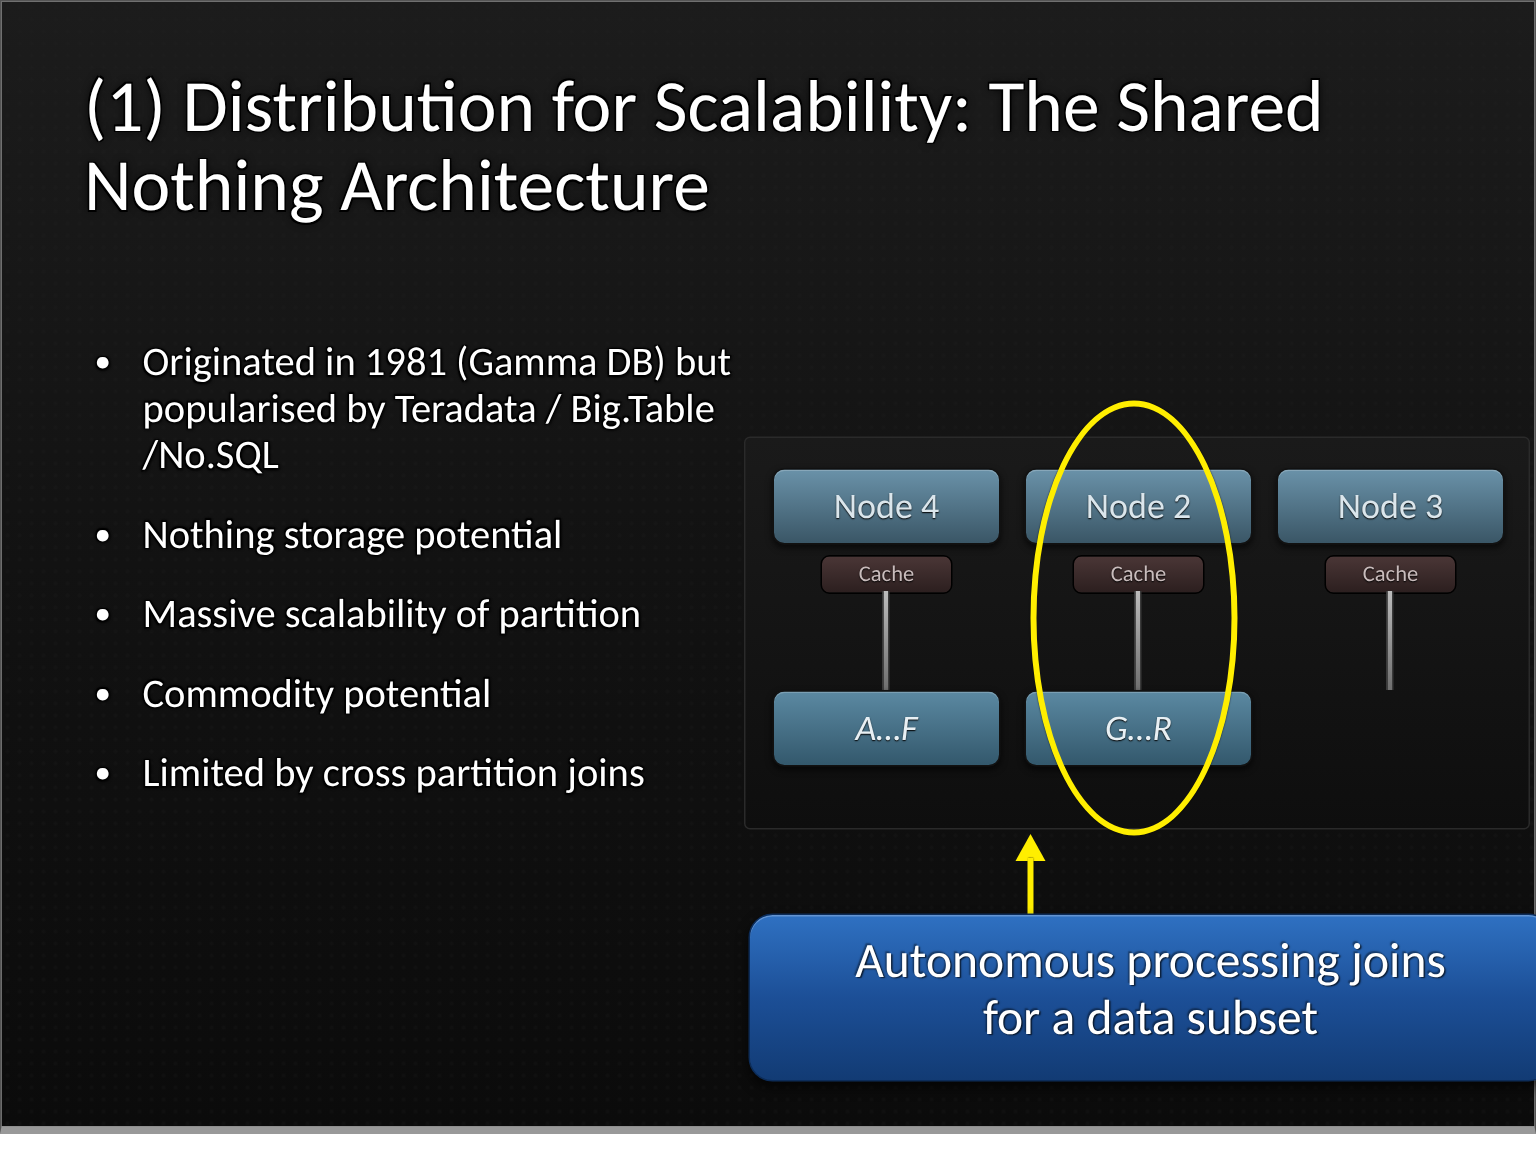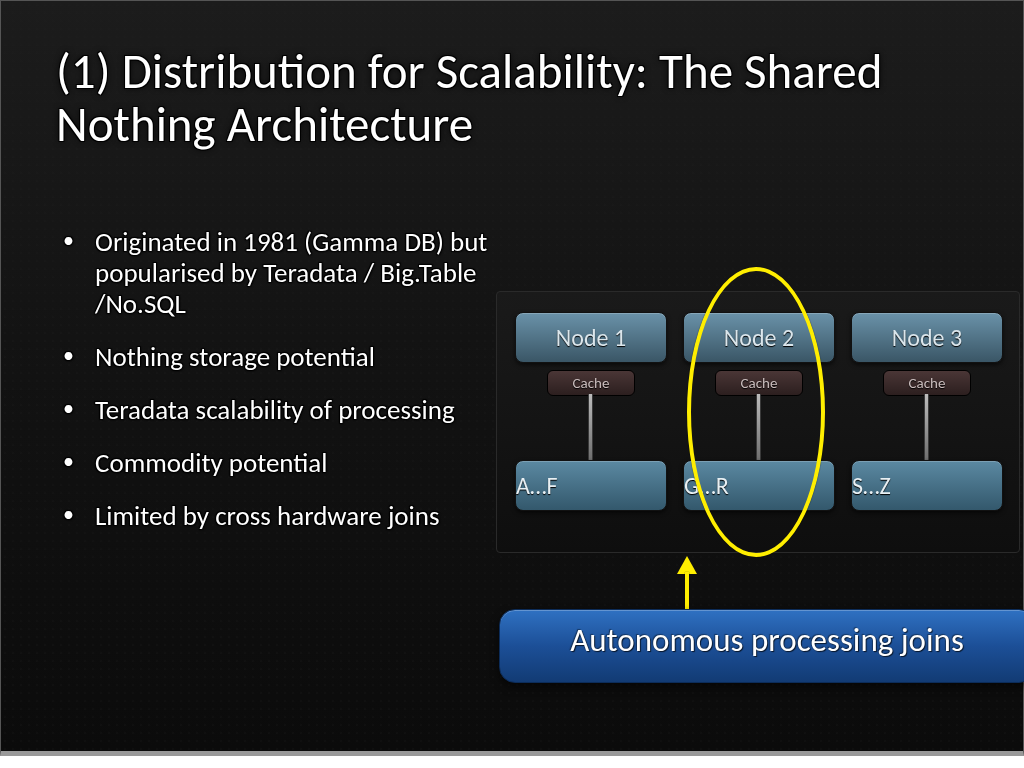--- a/index.html
+++ b/index.html
@@ -92,29 +92,30 @@
     color: #c9bcbc;
     background: linear-gradient(#4a3636, #2c1f1f);
     border: 1px solid #000;
     border-radius: 6px;
     padding: 3px 0;
     text-shadow: 0 1px 1px #000;
   }
   .databox {
     position: absolute;
     width: 150px;
-    text-align: left;
+    text-align: center;
     font-size: 24px;
     color: #e8f0f4;
     background: linear-gradient(#5b89a2, #33586c);
     border: 1px solid #111;
     border-radius: 8px;
     box-shadow: 0 2px 4px rgba(0,0,0,0.6), inset 0 1px 0 rgba(255,255,255,0.2);
     padding: 10px 0;
     text-shadow: 0 1px 1px #000;
+    font-style: italic;
   }
   .pipe {
     position: absolute;
     width: 3px;
     background: linear-gradient(#bcbcbc, #6f6f6f);
     border-left: 1px solid #3a3a3a;
     border-right: 1px solid #3a3a3a;
   }
   .highlight-ellipse {
     position: absolute;
@@ -165,52 +166,52 @@
     <div class="item">
       <div class="dot">•</div>
       <div>Originated in 1981 (Gamma DB) but popularised by Teradata / Big.Table /No.SQL</div>
     </div>
     <div class="item">
       <div class="dot">•</div>
       <div>Nothing storage potential</div>
     </div>
     <div class="item">
       <div class="dot">•</div>
-      <div>Teradata scalability of processing</div>
+      <div>Massive scalability of partition</div>
     </div>
     <div class="item">
       <div class="dot">•</div>
       <div>Commodity potential</div>
     </div>
     <div class="item">
       <div class="dot">•</div>
-      <div>Limited by cross hardware joins</div>
+      <div>Limited by cross partition joins</div>
     </div>
   </div>
 
   <div class="diagram">
 
-    <div class="nodebox" style="left:18px; top:20px;">Node 1</div>
+    <div class="nodebox" style="left:18px; top:20px;">Node 4</div>
     <div class="cachebox" style="left:50px; top:78px;">Cache</div>
     <div class="pipe" style="left:91px; top:102px; height:66px;"></div>
     <div class="databox" style="left:18px; top:168px;">A…F</div>
 
     <div class="nodebox" style="left:186px; top:20px;">Node 2</div>
     <div class="cachebox" style="left:218px; top:78px;">Cache</div>
     <div class="pipe" style="left:259px; top:102px; height:66px;"></div>
     <div class="databox" style="left:186px; top:168px;">G…R</div>
 
     <div class="nodebox" style="left:354px; top:20px;">Node 3</div>
     <div class="cachebox" style="left:386px; top:78px;">Cache</div>
     <div class="pipe" style="left:427px; top:102px; height:66px;"></div>
-    <div class="databox" style="left:354px; top:168px;">S…Z</div>
   </div>
 
   <div class="highlight-ellipse" style="left:686px; top:266px; width:130px; height:282px;"></div>
 
   <div class="arrow-head" style="left:676px; top:555px;"></div>
   <div class="arrow-shaft" style="left:684px; top:571px; height:40px;"></div>
 
   <div class="callout">
     <span>Autonomous processing joins</span><br>
+    <span>for a data subset</span>
   </div>
 
 </div>
 
 </body></html>

